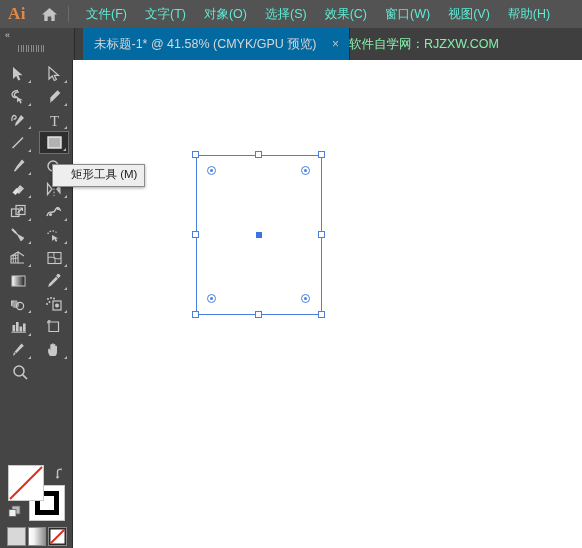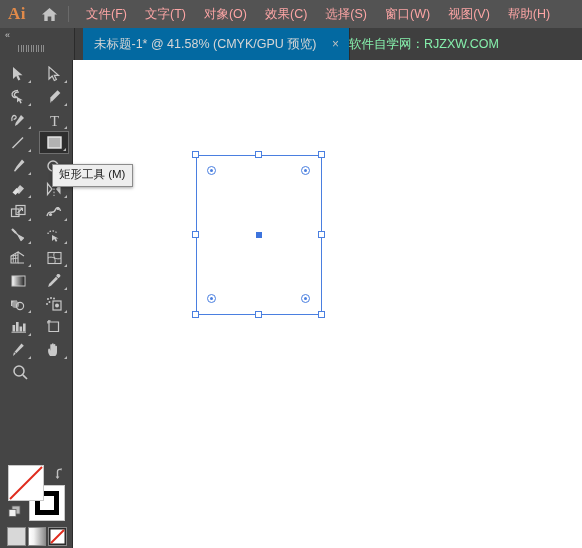--- a/index.html
+++ b/index.html
@@ -23,21 +23,21 @@
     font-family: "Liberation Serif", serif;
   }
   .home-icon {
     width: 30px; height: 28px; display: flex; align-items: center; justify-content: center;
   }
   .menu-sep {
     width: 1px; height: 16px; background: #6a6a6a; margin: 0 2px 0 4px;
   }
   .menu-items { display: flex; align-items: center; height: 28px; margin-left: 6px; }
   .menu-item {
-    color: #fca5a5; font-size: 12.5px; padding: 0 9px; height: 28px;
+    color: #5eead4; font-size: 12.5px; padding: 0 9px; height: 28px;
     display: flex; align-items: center; white-space: nowrap; cursor: default;
   }
 
   
   .tabbar {
     position: absolute; left: 0; top: 28px; width: 582px; height: 32px;
     background: #3f3f3f;
   }
   .tab-left-stub {
     position: absolute; left: 0; top: 0; width: 75px; height: 32px;
@@ -87,21 +87,21 @@
     position: absolute; right: 2px; bottom: 2px;
     width: 0; height: 0; border-left: 3px solid transparent; border-bottom: 3px solid #b8b8b8;
   }
   .tool-single { width: 73px; display: flex; justify-content: flex-start; }
   .tool-single .tool-cell { margin-left: 5px; }
 
   
   .tooltip {
     position: absolute; left: 52px; top: 164px;
     background: #eeeeee; border: 1px solid #8c8c8c; color: #1b1b1b;
-    font-size: 11.5px; padding: 3px 7px 4px 6px; white-space: nowrap;
+    font-size: 11.5px; padding: 3px 7px 4px 18px; white-space: nowrap;
     box-shadow: 0 1px 3px rgba(0,0,0,.35); z-index: 40; line-height: 1.2;
   }
 
   
   .color-area { position: absolute; left: 0; top: 345px; width: 73px; height: 203px; }
   .fillstroke { position: absolute; left: 8px; top: 60px; width: 58px; height: 52px; }
   .swatch-box {
     position: absolute; width: 36px; height: 36px; border: 1px solid #c9c9c9;
     background: #ffffff;
   }
@@ -177,22 +177,22 @@
     <div class="home-icon">
       <svg width="17" height="15" viewBox="0 0 17 15">
         <path d="M8.5 1 L16 7.4 L13.7 7.4 L13.7 14 L10.3 14 L10.3 9.6 L6.7 9.6 L6.7 14 L3.3 14 L3.3 7.4 L1 7.4 Z" fill="#c3c3c3"></path>
       </svg>
     </div>
     <div class="menu-sep"></div>
     <div class="menu-items">
       <div class="menu-item">文件(F)</div>
       <div class="menu-item">文字(T)</div>
       <div class="menu-item">对象(O)</div>
+      <div class="menu-item">选择(S)</div>
       <div class="menu-item">效果(C)</div>
-      <div class="menu-item">选择(S)</div>
       <div class="menu-item">窗口(W)</div>
       <div class="menu-item">视图(V)</div>
       <div class="menu-item">帮助(H)</div>
     </div>
   </div>
 
   <div class="tabbar">
     <div class="tab-left-stub">
       <div class="collapse-arrows">«</div>
       <div class="tool-grip">

